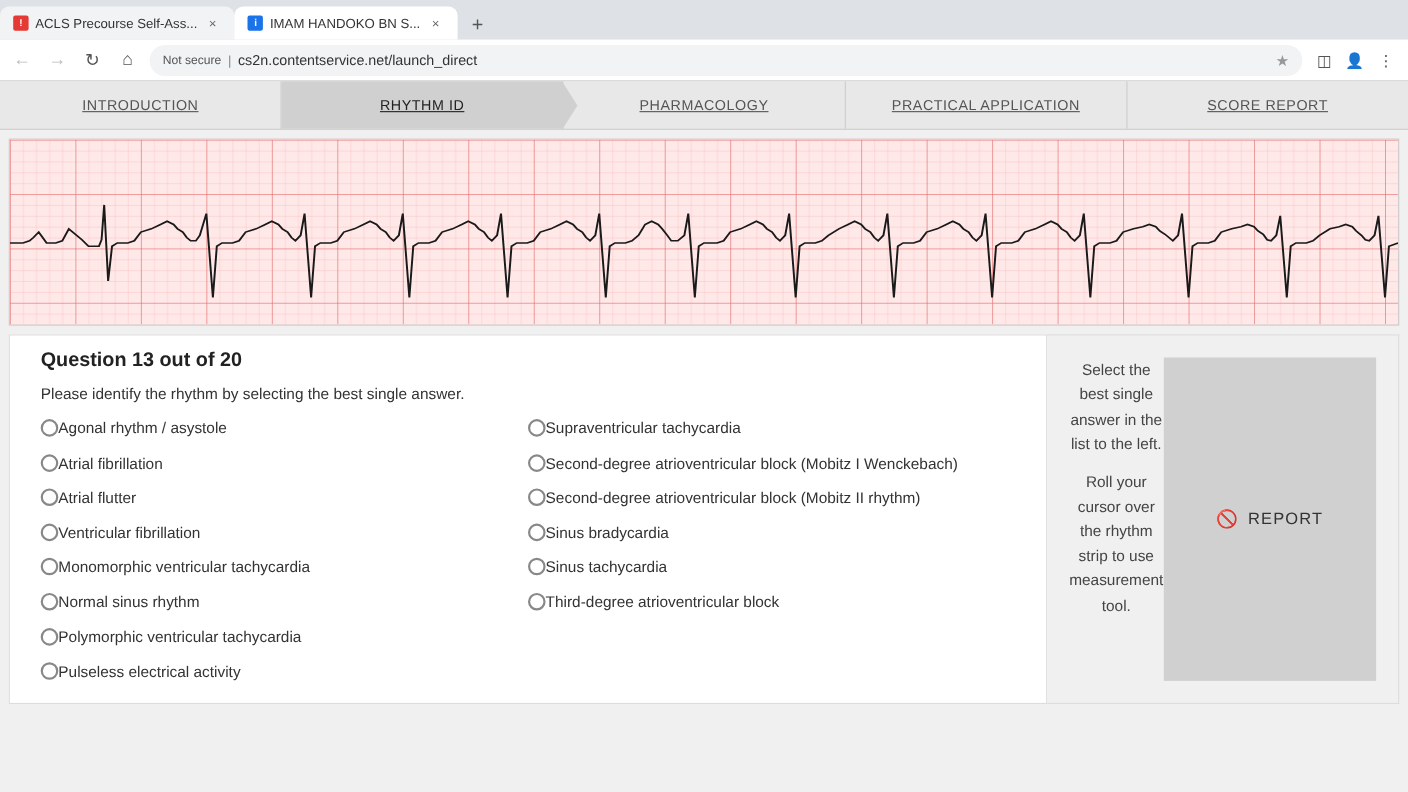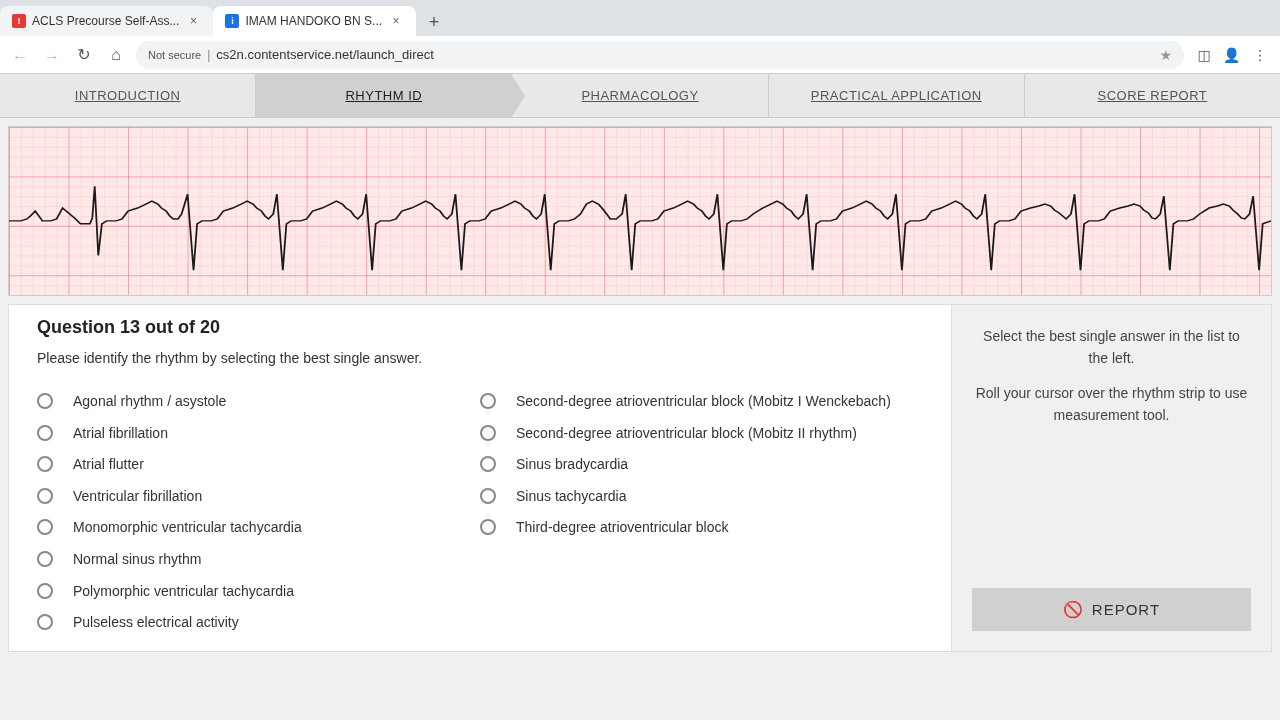--- a/index.html
+++ b/index.html
@@ -43,27 +43,27 @@
       z-index: 10;
     }
 
     
     .ecg-strip { margin: 8px 8px 0 8px; height: 170px; background: #ffe0e0; border: 1px solid #ccc; position: relative; overflow: hidden; }
     .ecg-canvas { width: 100%; height: 100%; }
 
     
     .quiz-container { display: flex; margin: 8px 8px 0 8px; gap: 0; }
     .quiz-left { flex: 1; background: white; padding: 12px 28px; border: 1px solid #ddd; }
-    .quiz-right { width: 320px; background: #f0f0f0; border: 1px solid #ddd; border-left: none; display: flex; flex-direction: column; padding: 20px; }
+    .quiz-right { width: 320px; background: #f0f0f0; border: 1px solid #ddd; border-left: none; display: flex; flex-direction: row; padding: 20px; }
 
     .question-title { font-size: 18px; font-weight: bold; color: #222; margin-bottom: 12px; }
-    .question-instruction { font-size: 14px; color: #333; margin-bottom: 20px; }
+    .question-instruction { font-size: 14px; color: #333; margin-bottom: 8px; }
 
     .options-grid { display: grid; grid-template-columns: 1fr 1fr; gap: 0; }
-    .option-item { display: flex; align-items: flex-start; padding: 6px 0; gap: 20px; cursor: pointer; }
+    .option-item { display: flex; align-items: flex-start; padding: 6px 0; gap: 0; cursor: pointer; }
     .option-radio { width: 16px; height: 16px; border-radius: 50%; border: 2px solid #888; background: white; flex-shrink: 0; margin-top: 1px; cursor: pointer; }
     .option-label { font-size: 14px; color: #333; line-height: 1.4; }
 
     .quiz-right-text { flex: 1; }
     .quiz-right-text p { font-size: 14px; color: #444; line-height: 1.6; margin-bottom: 12px; text-align: center; }
 
     .submit-btn { background: #d0d0d0; color: #333; border: none; padding: 12px 24px; font-size: 15px; font-weight: 500; letter-spacing: 1px; cursor: pointer; width: 100%; text-align: center; position: relative; display: flex; align-items: center; justify-content: center; gap: 8px; }
   </style>
 </head>
 <body>
@@ -193,20 +193,24 @@
         </div>
         <div class="option-item">
           <div class="option-radio"></div>
           <span class="option-label">Pulseless electrical activity</span>
         </div>
       </div>
 
       <div>
         <div class="option-item">
           <div class="option-radio"></div>
+          <span class="option-label">Supraventricular tachycardia</span>
+        </div>
+        <div class="option-item">
+          <div class="option-radio"></div>
           <span class="option-label">Second-degree atrioventricular block (Mobitz I Wenckebach)</span>
         </div>
         <div class="option-item">
           <div class="option-radio"></div>
           <span class="option-label">Second-degree atrioventricular block (Mobitz II rhythm)</span>
         </div>
         <div class="option-item">
           <div class="option-radio"></div>
           <span class="option-label">Sinus bradycardia</span>
         </div>

